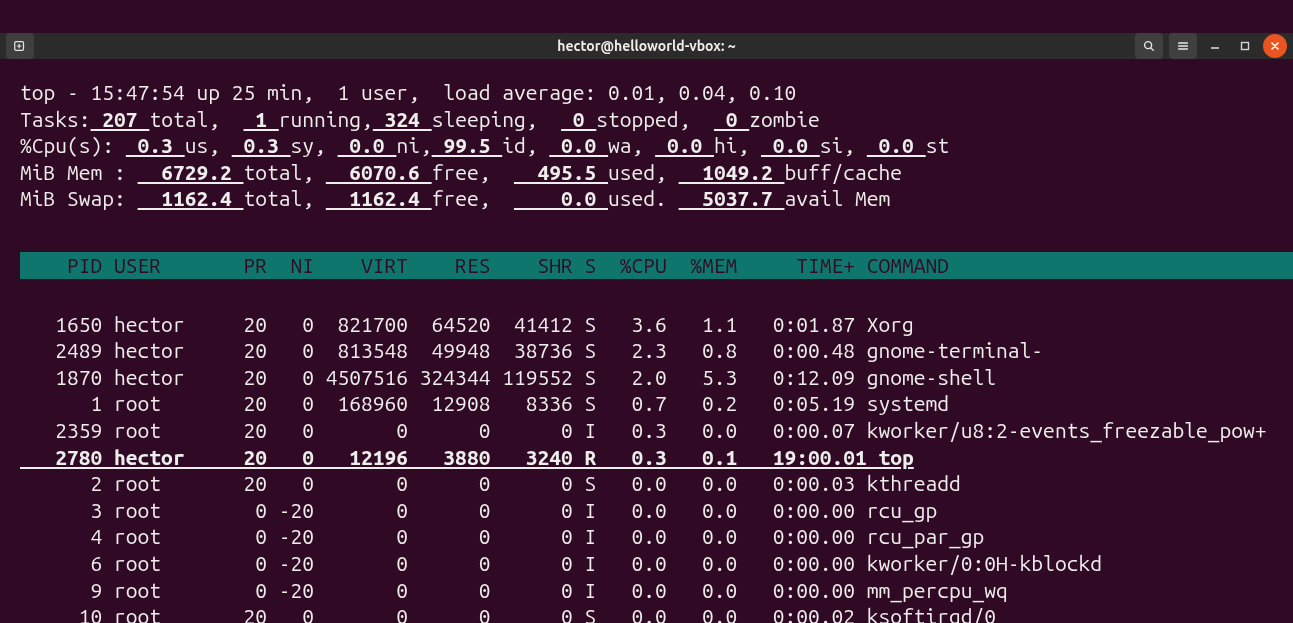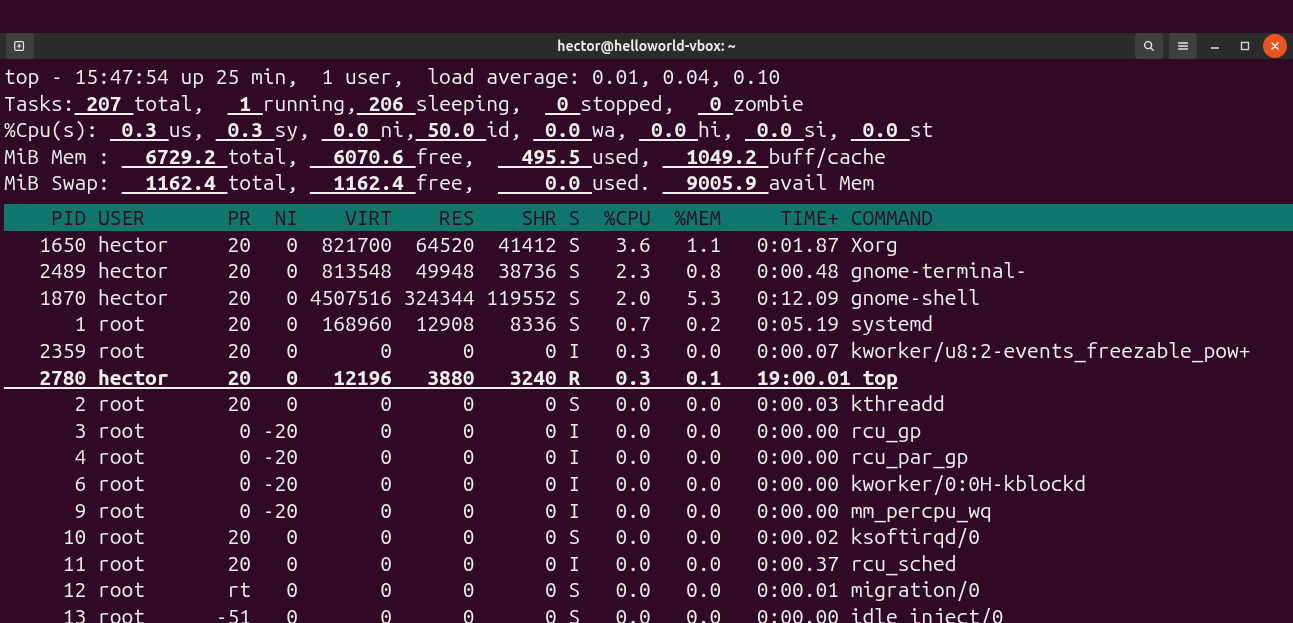--- a/index.html
+++ b/index.html
@@ -71,21 +71,21 @@
   .winctl svg { width: 10px; height: 10px; display:block; }
   .terminal {
     flex: 1;
     padding: 4px 0 8px 4px;
     color: var(--fg);
     font-size: 21px;
     line-height: 26.6px;
     letter-spacing: 0px;
   }
   .terminal pre {
-    margin: 0;
+    margin: 16px;
     white-space: pre;
     font-family: inherit;
   }
   .hdr {
     background: #0f766e;
     color: var(--bg);
     display: inline-block;
     width: 100%;
   }
   .b { font-weight: 700; text-decoration: underline; }
@@ -131,24 +131,24 @@
       <span class="winctl close">
         <svg viewBox="0 0 10 10" stroke="#fff" stroke-width="1.6" stroke-linecap="round">
             <path d="M2 2l6 6M8 2l-6 6"></path>
           </svg>
       </span>
     </div>
   </div>
 
   <div class="terminal">
     <pre id="summary">top - 15:47:54 up 25 min,  1 user,  load average: 0.01, 0.04, 0.10
-Tasks:<span class="b"> 207 </span>total,  <span class="b"> 1 </span>running,<span class="b"> 206 </span>sleeping,  <span class="b"> 0 </span>stopped,  <span class="b"> 0 </span>zombie
-%Cpu(s): <span class="b"> 0.3 </span>us, <span class="b"> 0.3 </span>sy, <span class="b"> 0.0 </span>ni,<span class="b"> 50.0 </span>id, <span class="b"> 0.0 </span>wa, <span class="b"> 0.0 </span>hi, <span class="b"> 0.0 </span>si, <span class="b"> 0.0 </span>st
+Tasks:<span class="b"> 207 </span>total,  <span class="b"> 1 </span>running,<span class="b"> 324 </span>sleeping,  <span class="b"> 0 </span>stopped,  <span class="b"> 0 </span>zombie
+%Cpu(s): <span class="b"> 0.3 </span>us, <span class="b"> 0.3 </span>sy, <span class="b"> 0.0 </span>ni,<span class="b"> 99.5 </span>id, <span class="b"> 0.0 </span>wa, <span class="b"> 0.0 </span>hi, <span class="b"> 0.0 </span>si, <span class="b"> 0.0 </span>st
 MiB Mem : <span class="b">  6729.2 </span>total, <span class="b">  6070.6 </span>free,  <span class="b">  495.5 </span>used, <span class="b">  1049.2 </span>buff/cache
-MiB Swap: <span class="b">  1162.4 </span>total, <span class="b">  1162.4 </span>free,  <span class="b">    0.0 </span>used. <span class="b">  9005.9 </span>avail Mem</pre>
+MiB Swap: <span class="b">  1162.4 </span>total, <span class="b">  1162.4 </span>free,  <span class="b">    0.0 </span>used. <span class="b">  5037.7 </span>avail Mem</pre>
     <div class="spacer-row"></div>
     <pre id="header" class="hdr">    PID USER       PR  NI    VIRT    RES    SHR S  %CPU  %MEM     TIME+ COMMAND                                                                                                                                                                                                        </pre>
     <pre id="rows">   1650 hector     20   0  821700  64520  41412 S   3.6   1.1   0:01.87 Xorg
    2489 hector     20   0  813548  49948  38736 S   2.3   0.8   0:00.48 gnome-terminal-
    1870 hector     20   0 4507516 324344 119552 S   2.0   5.3   0:12.09 gnome-shell
       1 root       20   0  168960  12908   8336 S   0.7   0.2   0:05.19 systemd
    2359 root       20   0       0      0      0 I   0.3   0.0   0:00.07 kworker/u8:2-events_freezable_pow+
 <span class="b">   2780 hector     20   0   12196   3880   3240 R   0.3   0.1   19:00.01 top</span>
       2 root       20   0       0      0      0 S   0.0   0.0   0:00.03 kthreadd
       3 root        0 -20       0      0      0 I   0.0   0.0   0:00.00 rcu_gp

